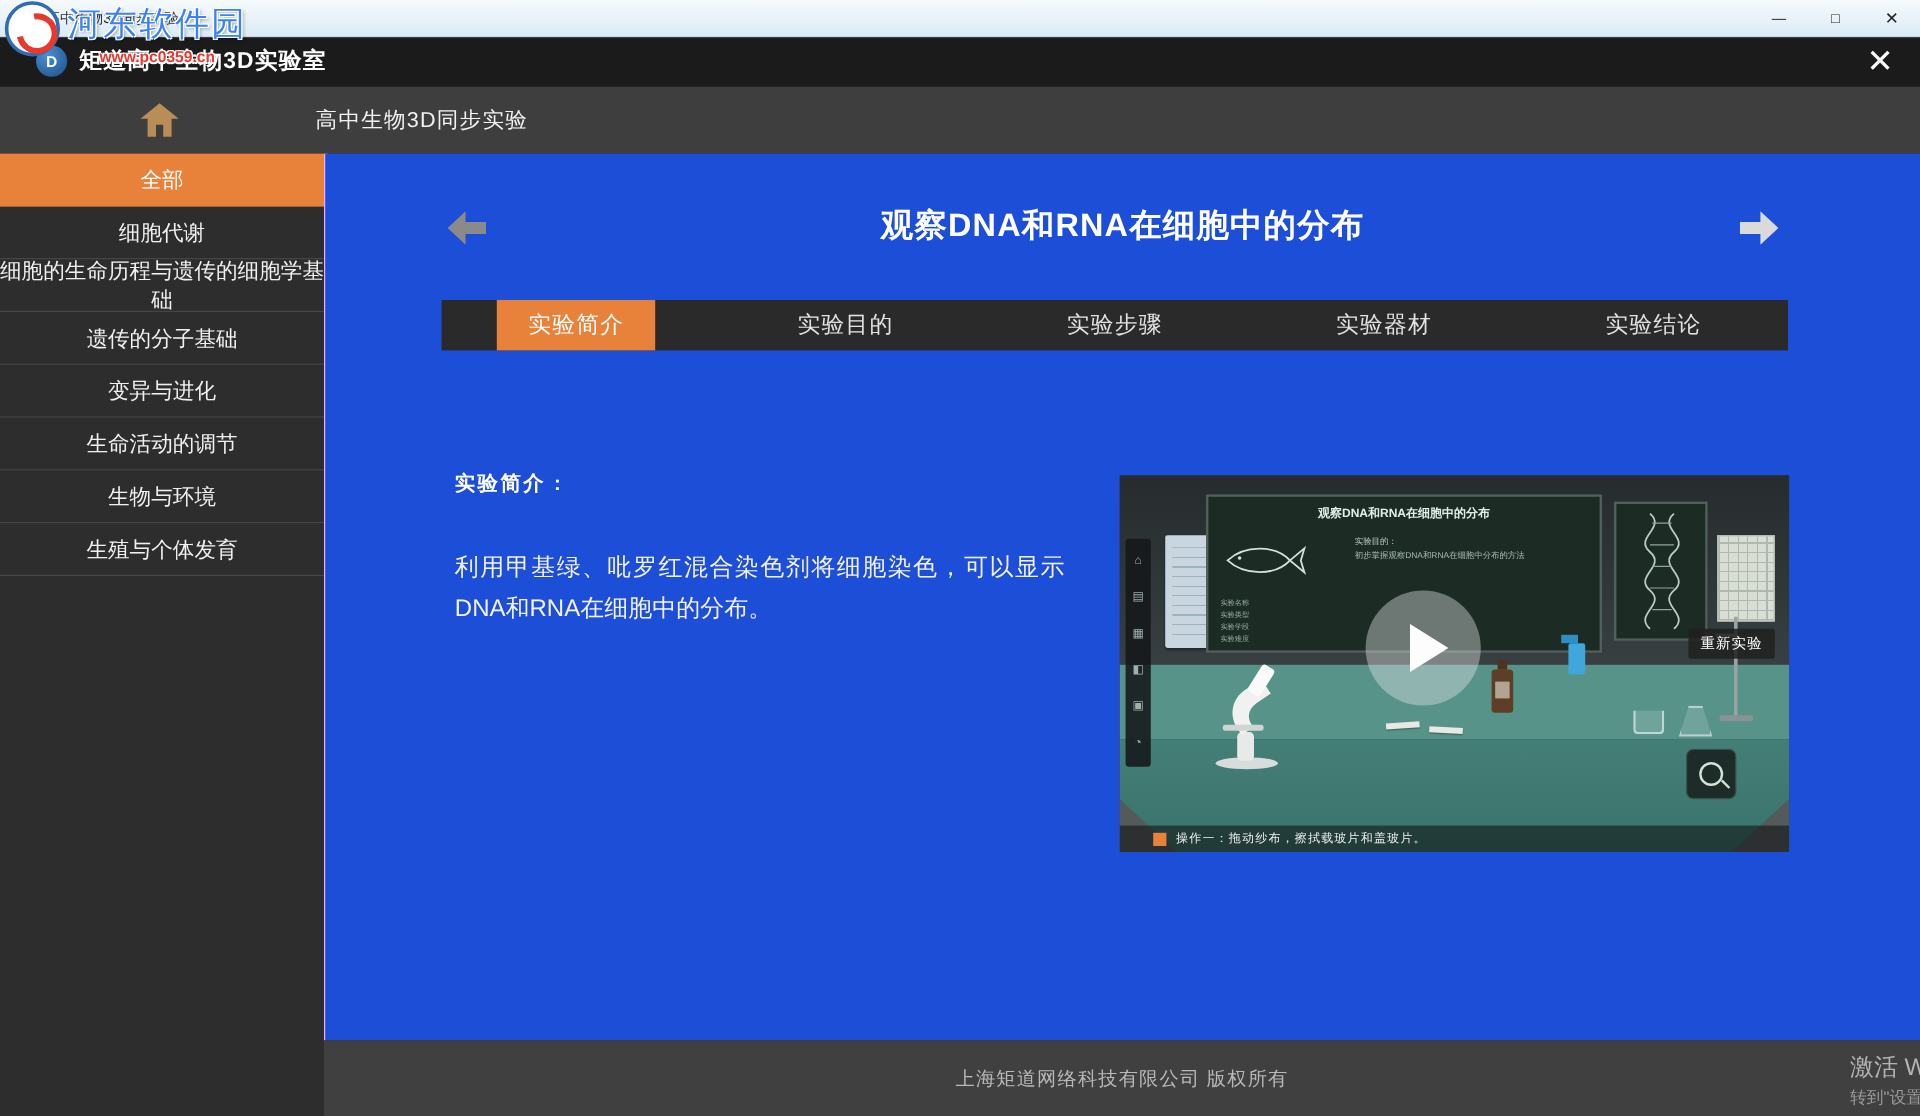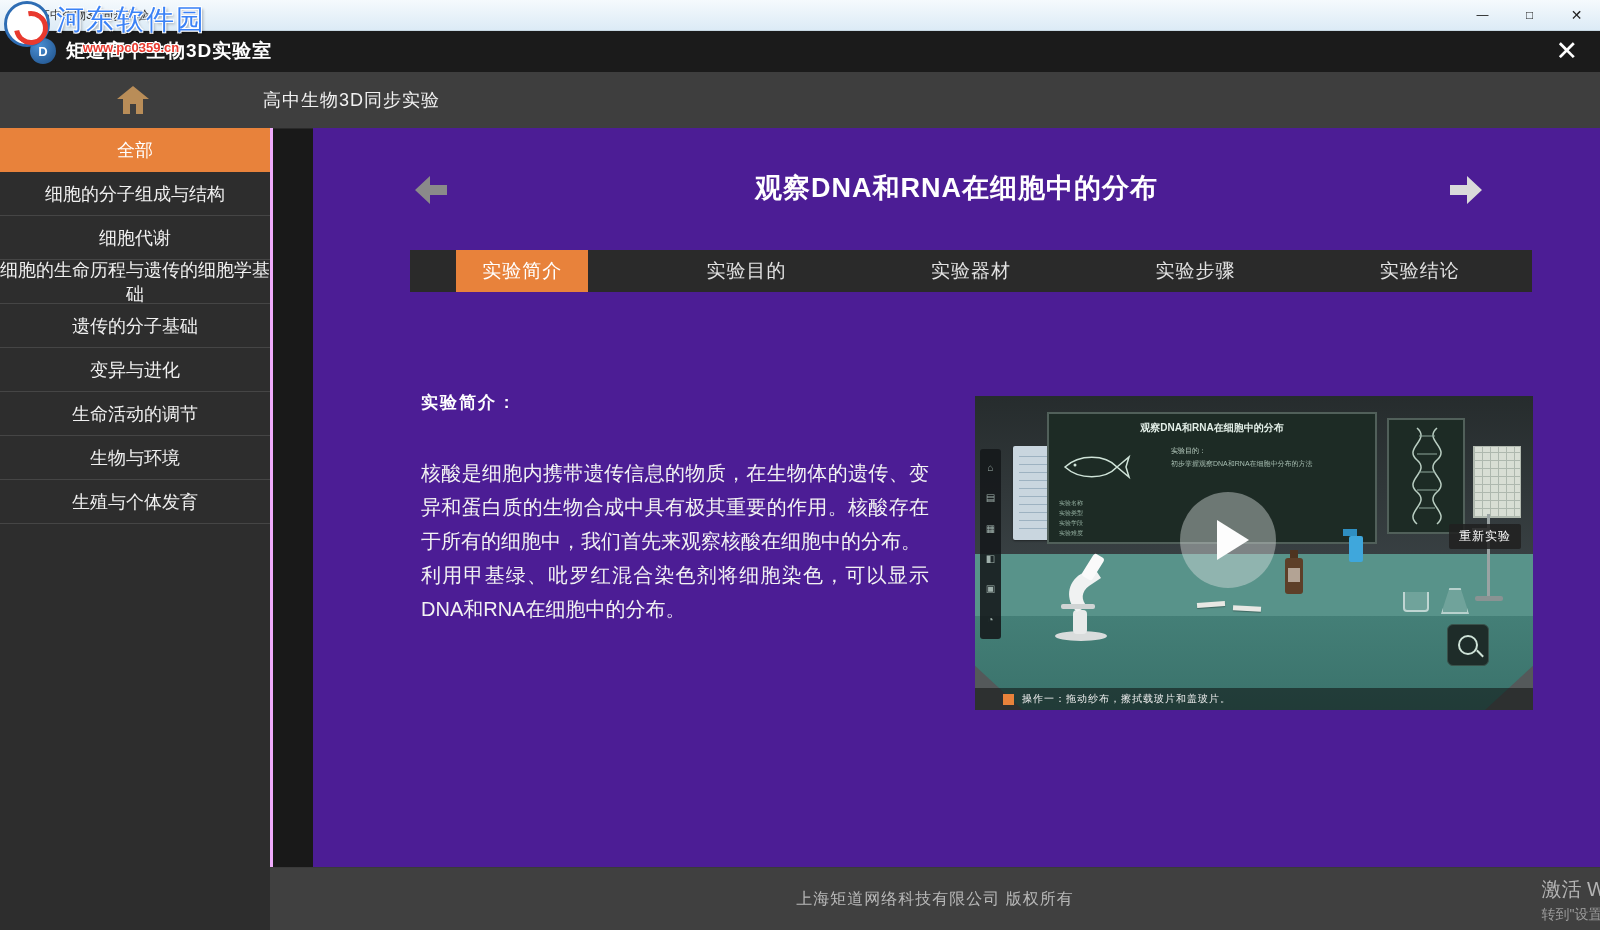--- a/index.html
+++ b/index.html
@@ -29,21 +29,21 @@
              color:#f2f2f2;font-size:18px;letter-spacing:1px;}
 
   
   .sidebar{position:absolute;top:128px;left:0;width:270px;bottom:0;background:#2d2d2d;border-right:3px solid #f0abfc;}
   .side-item{height:43px;display:flex;align-items:center;justify-content:center;color:#f0f0f0;
              font-size:18px;border-bottom:1px solid #454545;cursor:pointer;text-align:center;}
   .side-item.small{font-size:18px;}
   .side-item.active{background:#E8823B;border-bottom:1px solid #E8823B;color:#fff;}
 
   
-  .main{position:absolute;top:128px;left:271px;right:0;bottom:62px;background:#4c1d95;margin-left:42px;}
+  .main{position:absolute;top:128px;left:271px;right:0;bottom:62px;background:#1d4ed8;}
   .page-title{position:absolute;top:42px;left:0;right:0;text-align:center;color:#fff;font-size:27px;font-weight:bold;letter-spacing:1px;}
   .arrow{position:absolute;top:48px;cursor:pointer;}
   .arrow.prev{left:102px;}
   .arrow.next{right:118px;}
 
   .tabbar{position:absolute;top:122px;left:97px;width:1122px;height:42px;background:#2a2a2a;display:flex;}
   .tab{flex:1;display:flex;align-items:stretch;justify-content:center;cursor:pointer;}
   .tab span{display:flex;align-items:center;padding:0 26px;color:#e2e2e2;font-size:19px;letter-spacing:1px;}
   .tab.active span{background:#E8823B;color:#fff;}
 
@@ -156,21 +156,20 @@
     <div class="home-btn">
       <svg width="34" height="30" viewBox="0 0 34 30">
         <path d="M17 1 L33 14 L27 14 L27 29 L20 29 L20 19 L14 19 L14 29 L7 29 L7 14 L1 14 Z" fill="#b98d58"></path>
       </svg>
     </div>
     <div class="nav-title">高中生物3D同步实验</div>
   </div>
 
   <div class="sidebar">
     <div class="side-item active">全部</div>
-    <div class="side-item">细胞的分子组成与结构</div>
     <div class="side-item">细胞代谢</div>
     <div class="side-item small">细胞的生命历程与遗传的细胞学基础</div>
     <div class="side-item">遗传的分子基础</div>
     <div class="side-item">变异与进化</div>
     <div class="side-item">生命活动的调节</div>
     <div class="side-item">生物与环境</div>
     <div class="side-item">生殖与个体发育</div>
   </div>
 
   <div class="main">
@@ -188,33 +187,32 @@
     </div>
 
     <div class="tabbar">
       <div class="tab active">
           <span>实验简介</span>
         </div>
       <div class="tab">
           <span>实验目的</span>
         </div>
       <div class="tab">
+          <span>实验步骤</span>
+        </div>
+      <div class="tab">
           <span>实验器材</span>
-        </div>
-      <div class="tab">
-          <span>实验步骤</span>
         </div>
       <div class="tab">
           <span>实验结论</span>
         </div>
     </div>
 
     <div class="intro-heading">实验简介 :</div>
     <div class="intro-body">
-      <p>核酸是细胞内携带遗传信息的物质，在生物体的遗传、变异和蛋白质的生物合成中具有极其重要的作用。核酸存在于所有的细胞中，我们首先来观察核酸在细胞中的分布。</p>
       <p>利用甲基绿、吡罗红混合染色剂将细胞染色，可以显示DNA和RNA在细胞中的分布。</p>
     </div>
 
     <div class="video">
       <div class="bench-surface"></div>
       <div class="bench-front"></div>
       <div class="floor-l"></div>
       <div class="floor-r"></div>
 
       <div class="poster"></div>

